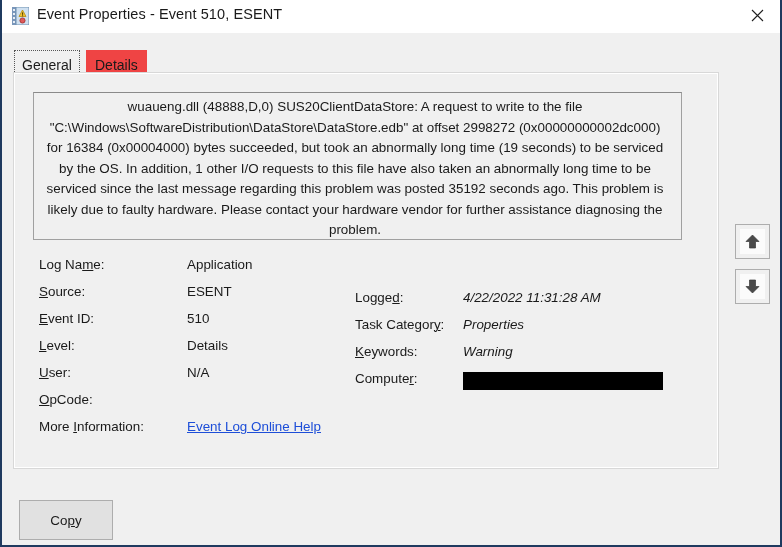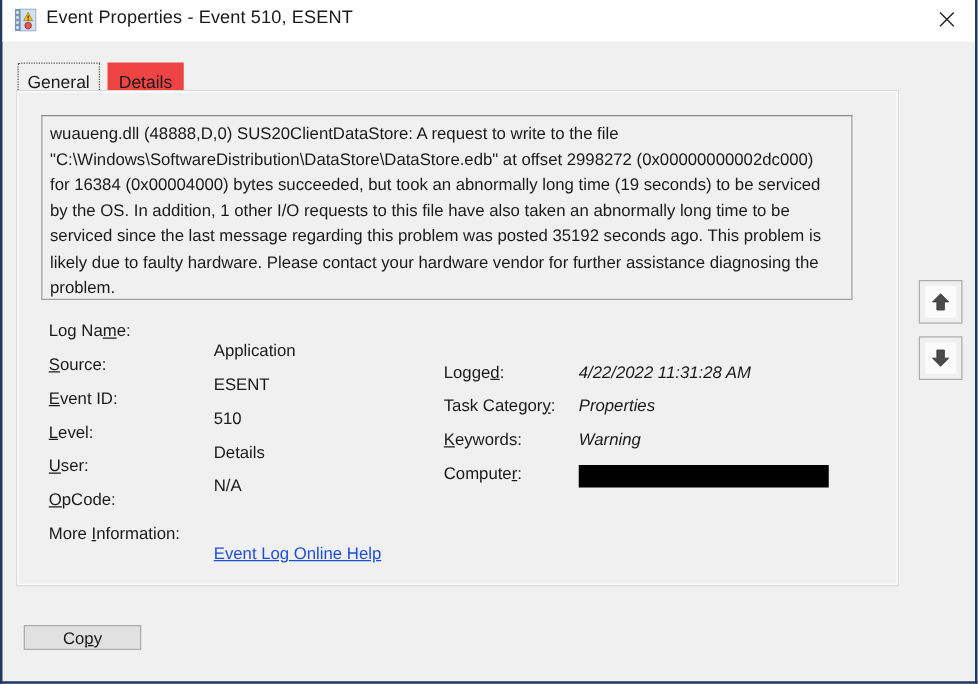--- a/index.html
+++ b/index.html
@@ -112,20 +112,21 @@
     position: absolute;
     left: 18px;
     top: 18px;
     width: 649px;
     height: 148px;
     box-sizing: border-box;
     background: #f0f0f0;
     border: 1px solid #a0a0a0;
     border-top-color: #8a8a8a;
     overflow: hidden;
+    text-align: center;
   }
   #desc-text {
     position: absolute;
     left: 6px;
     top: 4px;
     width: 630px;
     font-size: 13.4px;
     line-height: 20.5px;
     color: #1a1a1a;
     white-space: pre-wrap;
@@ -148,21 +149,21 @@
   }
   .f-label {
     position: absolute;
     left: 0;
     top: 3px;
   }
   .f-value {
     position: absolute;
     top: 3px;
   }
-  #fields-left .f-value { left: 132px; margin-top: 16px; }
+  #fields-left .f-value { left: 148px; }
   #fields-right .f-value { left: 108px; font-style: italic; }
 
   .mn { text-decoration: underline; text-decoration-thickness: 1px; }
 
   a.helplink {
     color: #1d4ed8;
     text-decoration: underline;
     cursor: pointer;
   }
 
@@ -195,21 +196,21 @@
     display: flex;
     align-items: center;
     justify-content: center;
   }
   #btn-up { top: 224px; }
   #btn-down { top: 269px; }
 
   
   .dlgbtn {
     position: absolute;
-    height: 20px;
+    height: 40px;
     box-sizing: border-box;
     background: #e1e1e1;
     border: 1px solid #adadad;
     font-size: 13.4px;
     color: #1a1a1a;
     display: flex;
     align-items: center;
     justify-content: center;
     cursor: default;
   }

